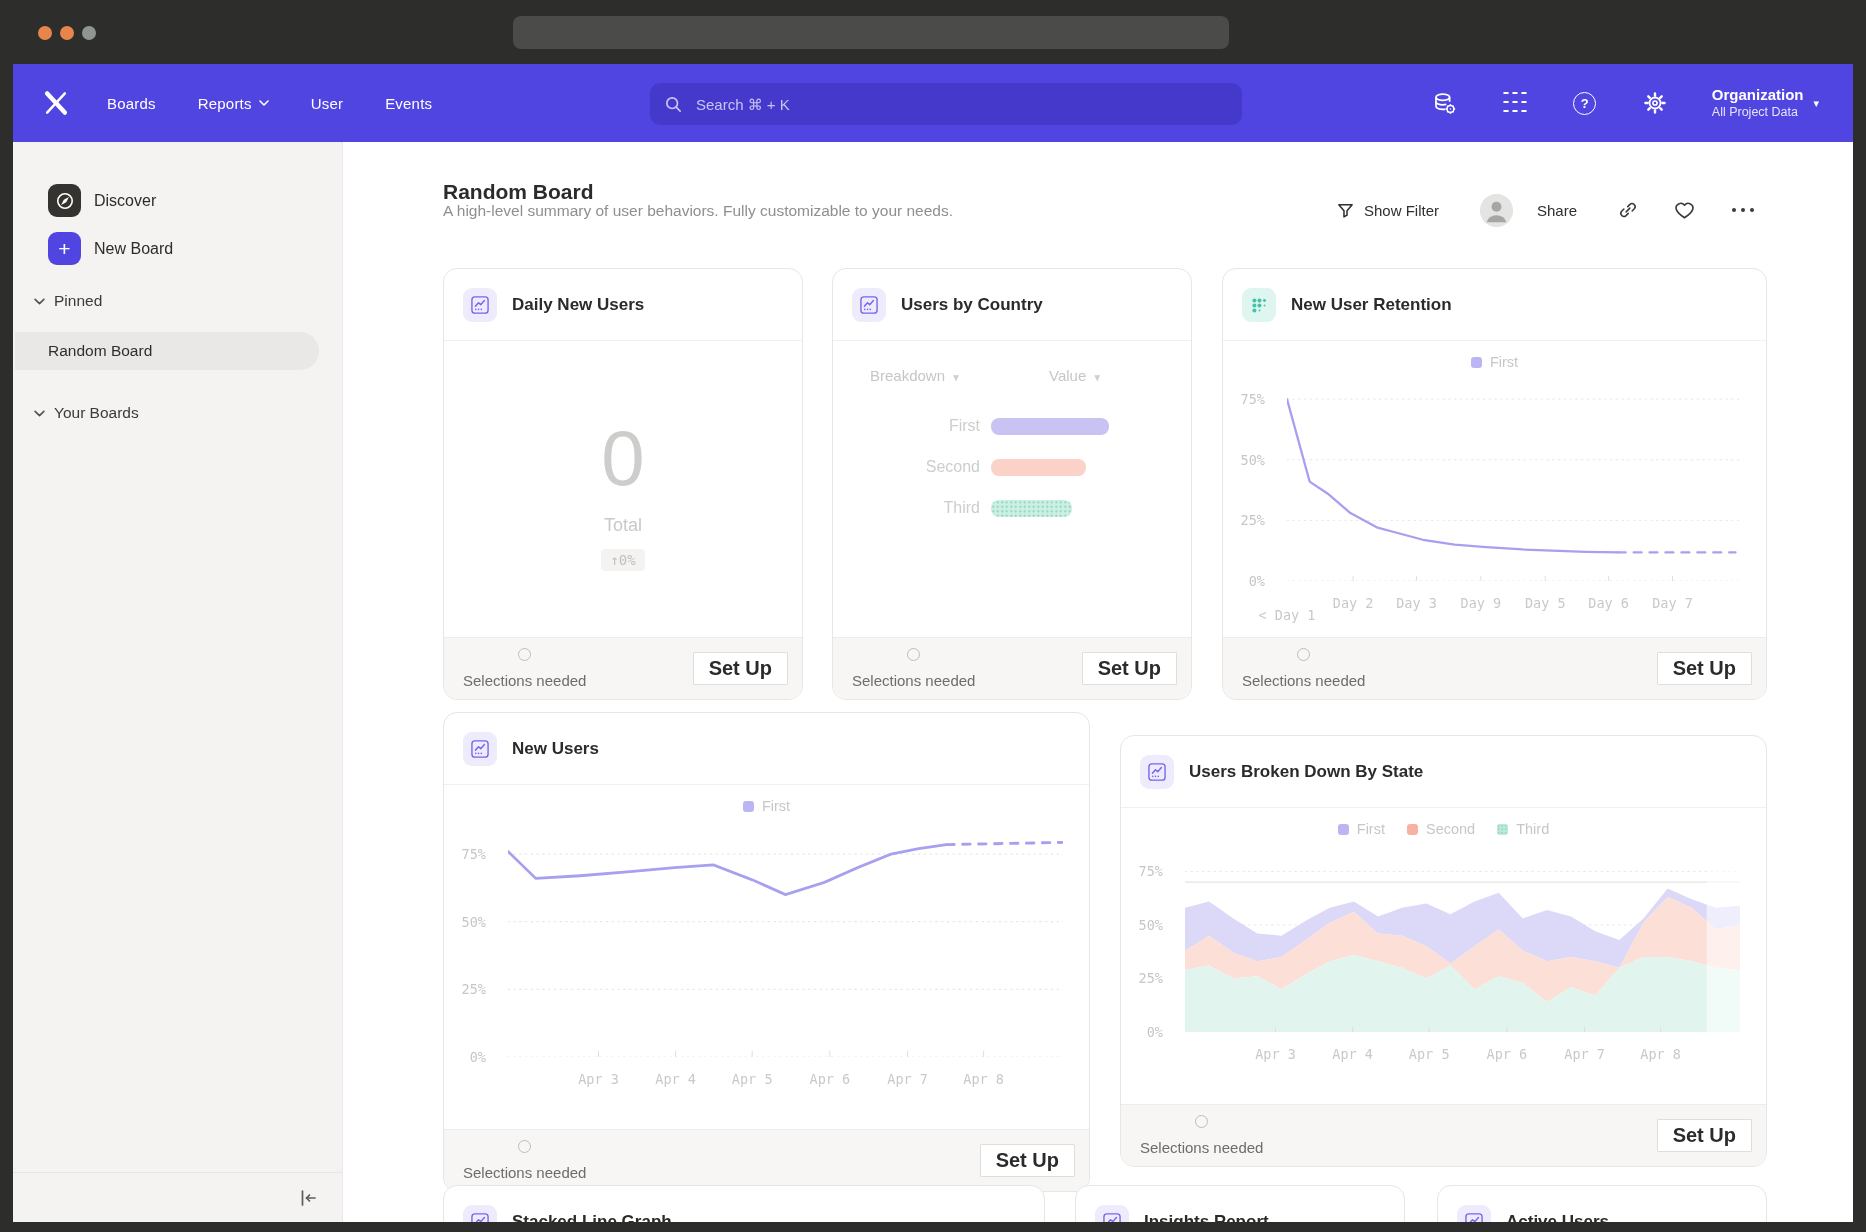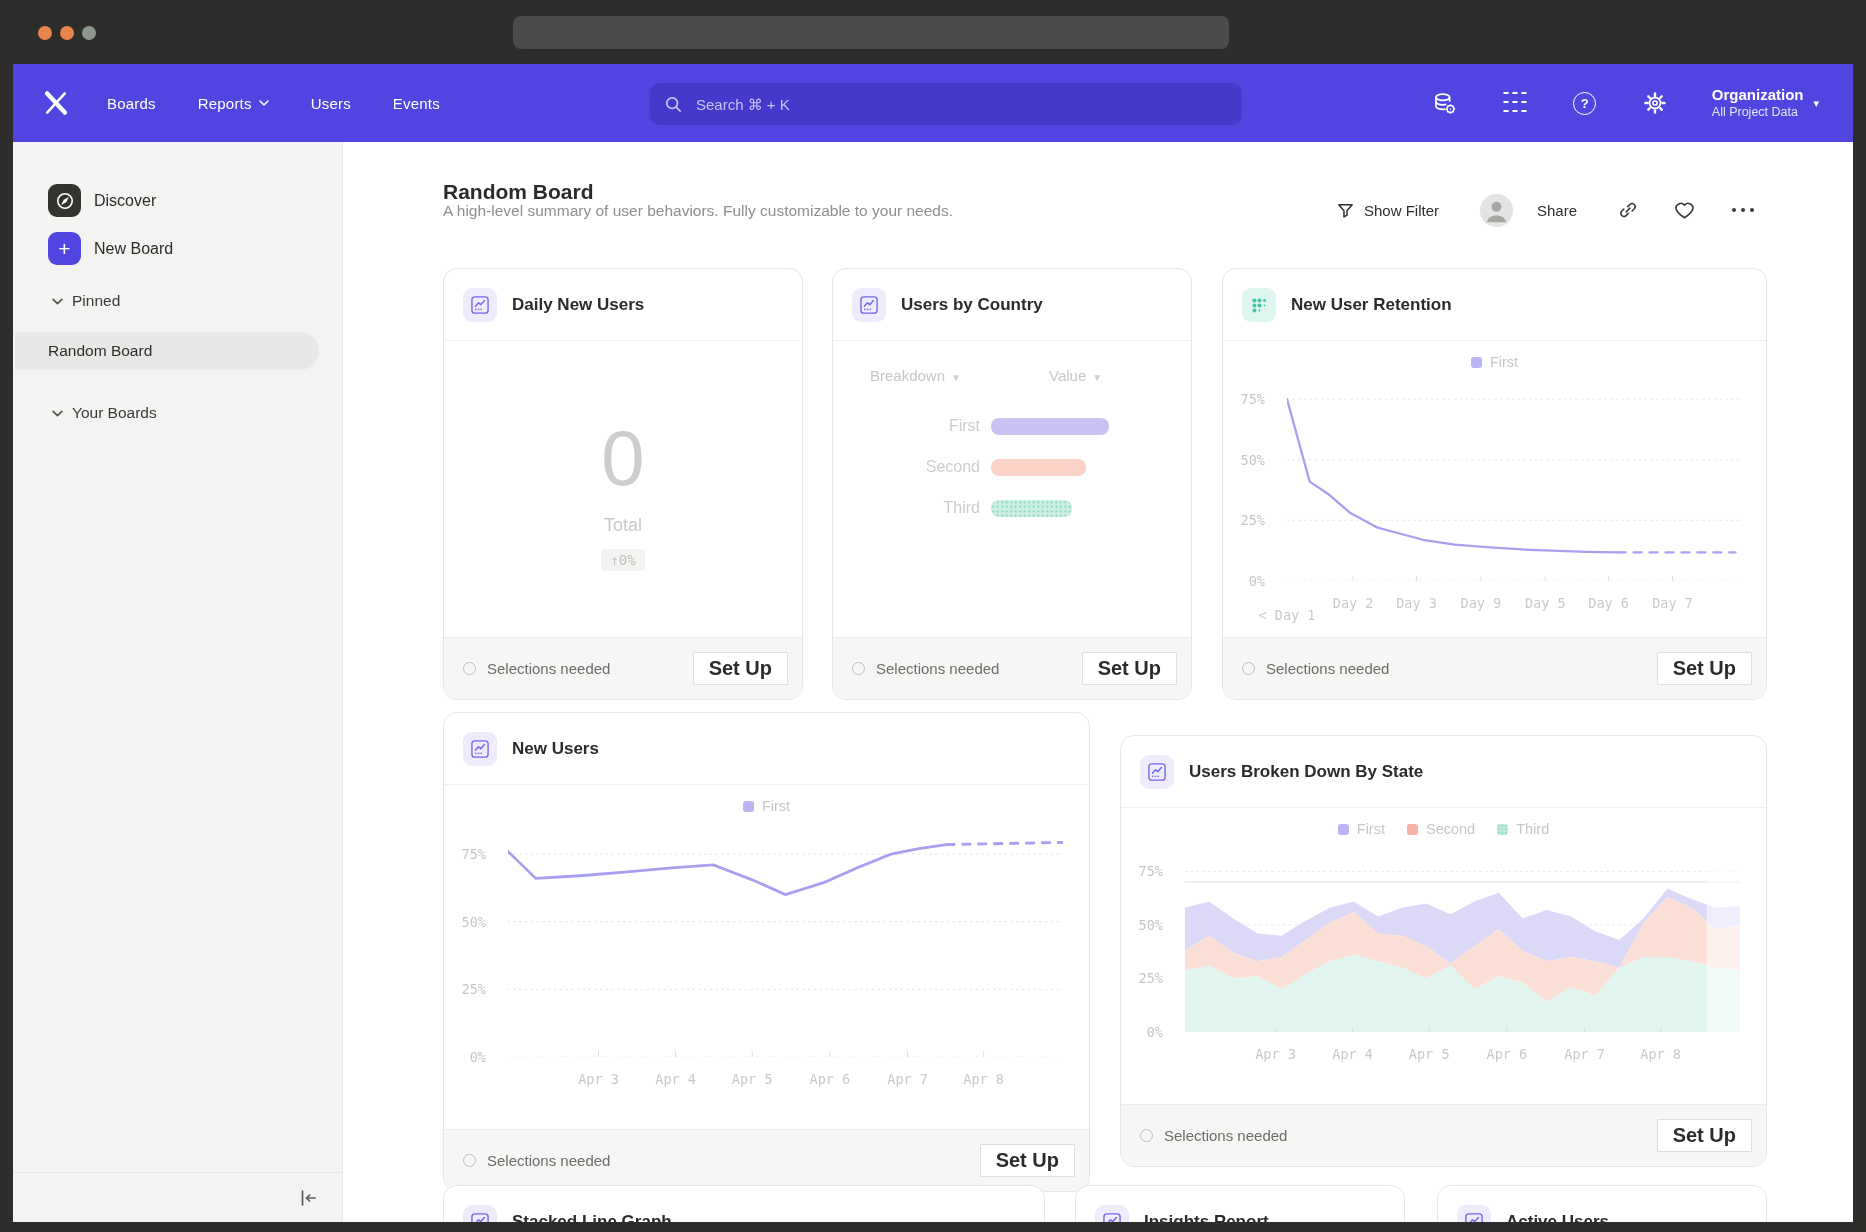--- a/index.html
+++ b/index.html
@@ -35,42 +35,42 @@
 
   
   .bodyrow{flex:1;display:flex;min-height:0;}
 
   
   .sidebar{position:relative;flex:0 0 330px;background:#f4f3f1;border-right:1px solid #e9e8e6;}
   .sb-item{position:absolute;left:35px;display:flex;align-items:center;gap:13px;font-size:16px;font-weight:500;color:#2c2c2a;cursor:pointer;}
   .squircle{width:33px;height:33px;border-radius:9px;display:flex;align-items:center;justify-content:center;flex:0 0 auto;}
   .sq-dark{background:#34332f;}
   .sq-purple{background:#5145e1;color:#fff;font-size:21px;font-weight:500;line-height:1;}
-  .sb-sect{position:absolute;left:39px;display:flex;align-items:center;gap:9px;font-size:15.5px;font-weight:500;color:#3a3a38;cursor:pointer;}
+  .sb-sect{position:absolute;left:21px;display:flex;align-items:center;gap:9px;font-size:15.5px;font-weight:500;color:#3a3a38;cursor:pointer;}
   .sb-pill{position:absolute;left:2px;right:23px;height:38px;background:#e9e8e6;border-radius:0 19px 19px 0;display:flex;align-items:center;padding-left:33px;font-size:15.5px;color:#2f2f2d;cursor:pointer;}
   .sb-foot{position:absolute;left:0;right:0;bottom:0;height:50px;border-top:1px solid #e7e6e4;}
   .collapse{position:absolute;right:22px;top:13px;width:24px;height:24px;cursor:pointer;}
 
   
   .main{position:relative;flex:1;background:#fff;overflow:hidden;}
   .page-title{position:absolute;left:100px;top:24px;font-size:21px;font-weight:700;color:#2b2b29;}
   .page-sub{position:absolute;left:100px;top:60px;font-size:15.5px;color:#8f8f8d;}
   .hdr-controls{position:absolute;top:50px;height:36px;display:flex;align-items:center;}
   .hc-btn{display:flex;align-items:center;gap:9px;font-size:15px;font-weight:500;color:#2f2f2d;cursor:pointer;}
   .avatar{width:33px;height:33px;border-radius:50%;overflow:hidden;background:#e4e4e2;cursor:pointer;}
 
   
   .card{position:absolute;background:#fff;border:1px solid #e6e6e4;border-radius:14px;overflow:hidden;}
   .card-head{height:72px;display:flex;align-items:center;gap:15px;padding:0 19px;border-bottom:1px solid #f0f0ee;}
   .card-head h3{margin:0;font-size:17px;font-weight:700;color:#2b2b29;}
   .cicon{width:34px;height:34px;border-radius:9px;display:flex;align-items:center;justify-content:center;flex:0 0 auto;}
   .ci-purple{background:#edebfc;}
   .ci-teal{background:#dff5f0;}
   .card-foot{position:absolute;left:0;right:0;bottom:0;height:62px;background:#f7f6f4;border-top:1px solid #ececea;display:flex;align-items:center;justify-content:space-between;padding:0 14px 0 19px;}
-  .foot-status{display:flex;align-items:center;gap:11px;font-size:15px;color:#6c6c6a;}
+  .foot-status{display:flex;align-items:center;gap:11px;font-size:15px;color:#6c6c6a;flex-direction:column;}
   .foot-circle{width:13px;height:13px;border:1.6px solid #bdbdbb;border-radius:50%;}
   .setup-btn{background:#fff;border:1px solid #dededc;border-radius:1px;padding:4px 15px;font-size:20px;font-weight:700;color:#2b2b29;font-family:"Liberation Sans",sans-serif;cursor:pointer;}
 
   
   .big-body{position:absolute;top:72px;left:0;right:0;bottom:62px;display:flex;flex-direction:column;align-items:center;padding-top:78px;}
   .bignum{font-size:78px;font-weight:400;color:#cdcdcb;line-height:1;}
   .biglabel{margin-top:18px;font-size:18px;color:#c9c9c7;}
   .delta-pill{margin-top:13px;font-family:"DejaVu Sans Mono",monospace;font-size:14px;color:#bfbfbd;background:#f4f3f1;border-radius:4px;padding:3px 9px;}
 
   
@@ -123,21 +123,21 @@
       <span class="nav-item">
           <span>Boards</span>
         </span>
       <span class="nav-item">
         <span>Reports</span>
         <svg width="10" height="6" viewBox="0 0 10 6">
             <polyline points="1,1 5,5 9,1" fill="none" stroke="#fff" stroke-width="1.6" stroke-linecap="round" stroke-linejoin="round"></polyline>
           </svg>
       </span>
       <span class="nav-item">
-          <span>Users</span>
+          <span>User</span>
         </span>
       <span class="nav-item">
           <span>Events</span>
         </span>
 
       <div class="searchpill">
         <svg width="19" height="19" viewBox="0 0 20 20">
           <circle cx="8.6" cy="8.6" r="5.6" fill="none" stroke="#c9c3f7" stroke-width="1.8"></circle>
           <line x1="13" y1="13" x2="17" y2="17" stroke="#c9c3f7" stroke-width="1.8" stroke-linecap="round"></line>
         </svg>

